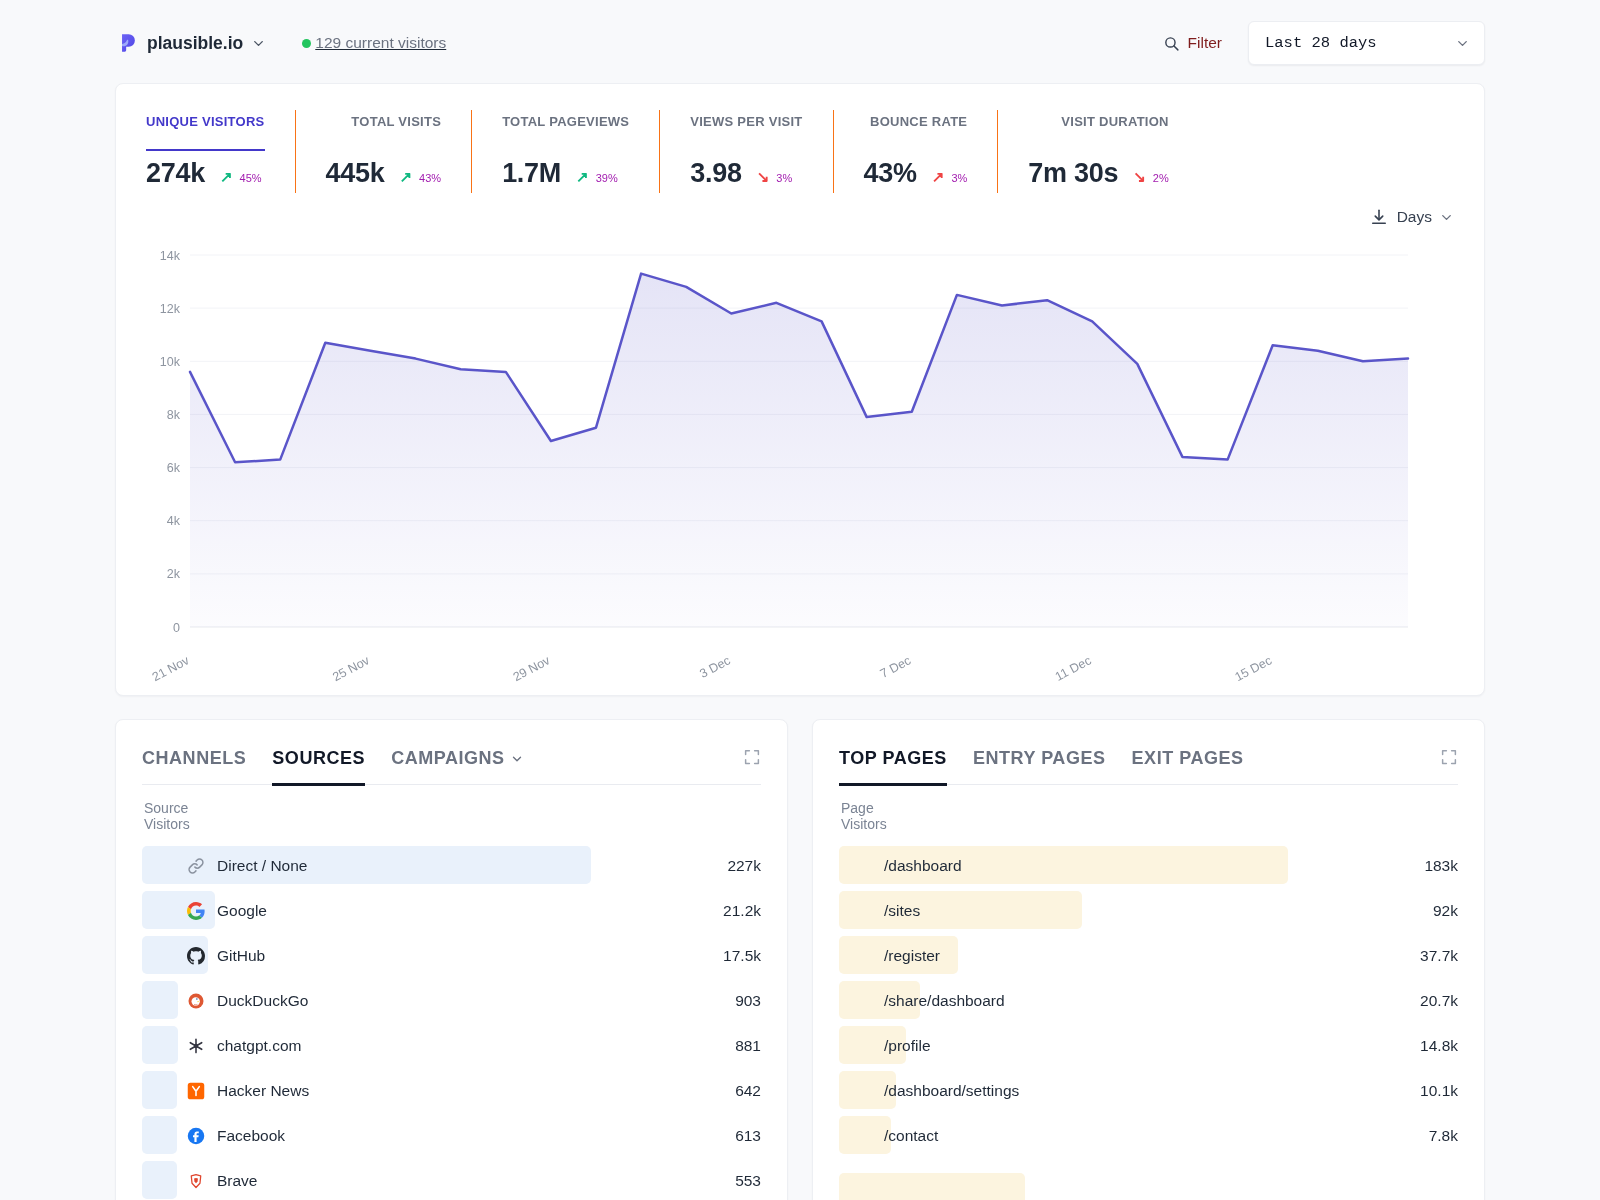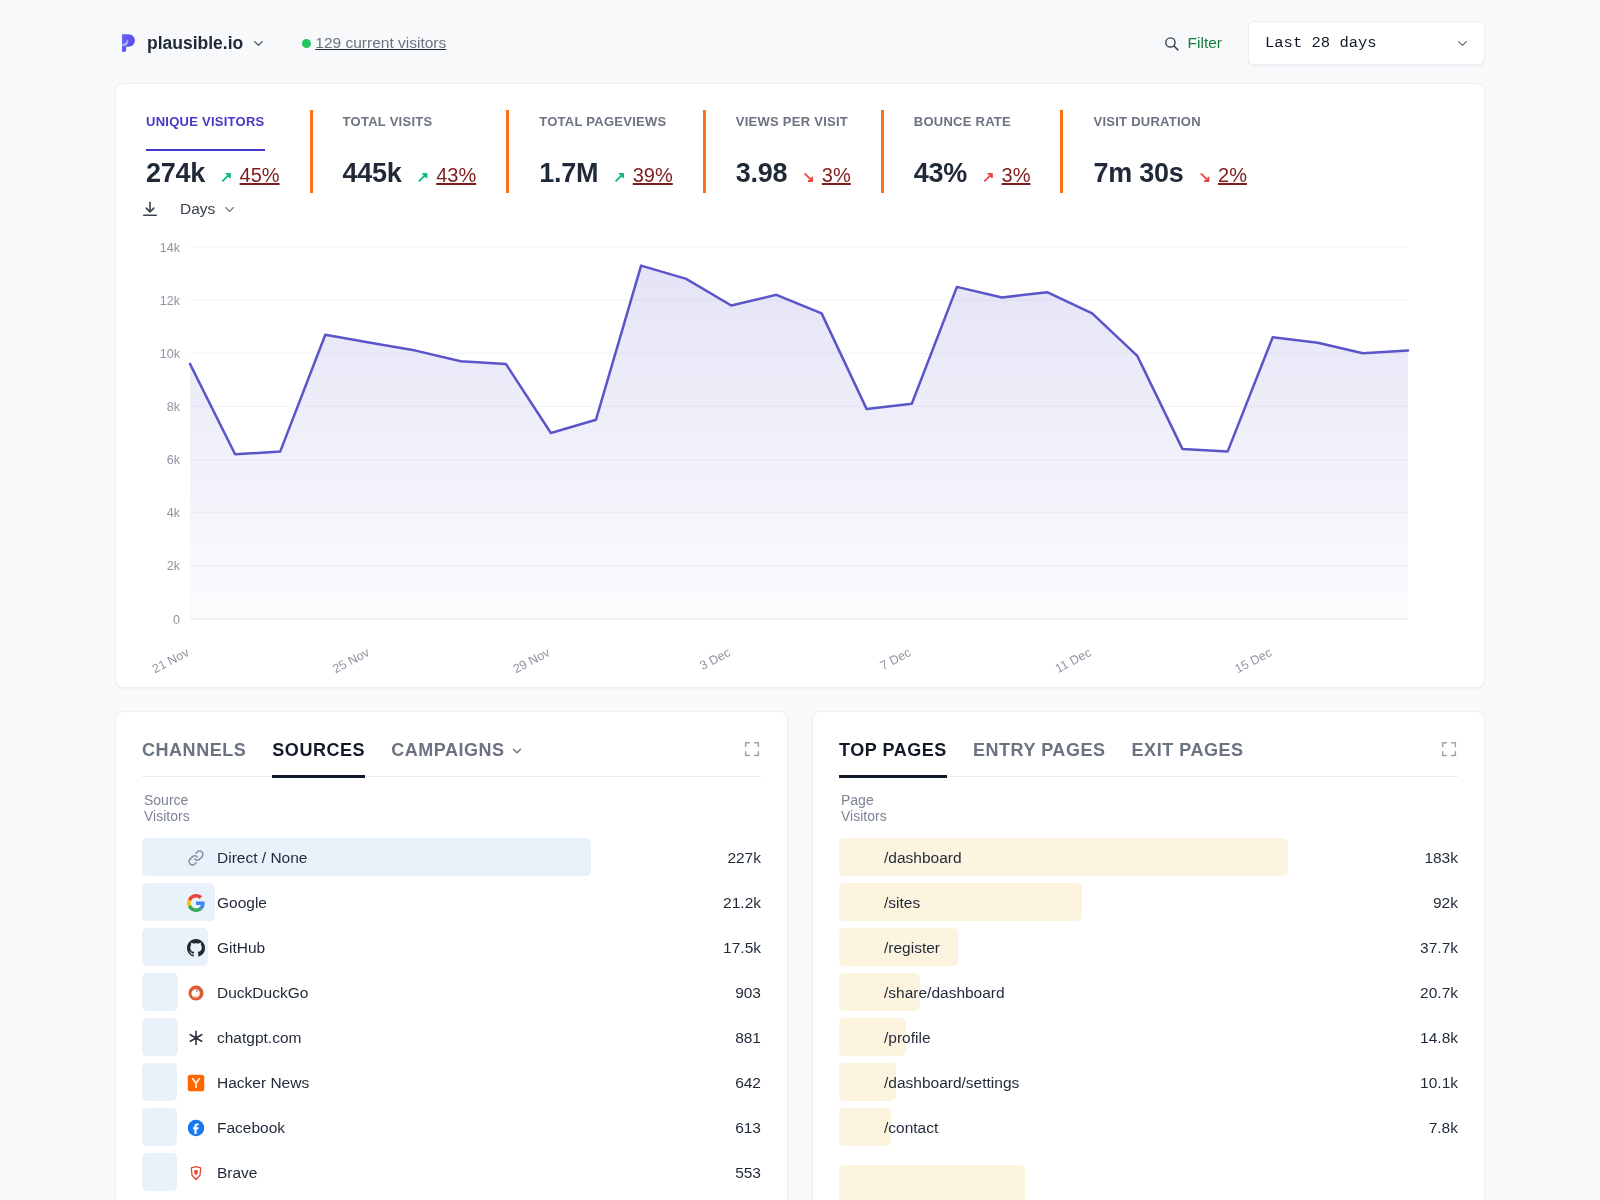--- a/index.html
+++ b/index.html
@@ -10,42 +10,42 @@
   .topbar { display:flex; align-items:center; justify-content:space-between; padding:21px 115px 18px 117px; }
   .topbar-left { display:flex; align-items:center; gap:14px; }
   .site-picker { display:flex; align-items:center; gap:8px; cursor:pointer; }
   .logo { width:22px; height:22px; display:inline-block; }
   .site-name { font-size:17.5px; font-weight:700; color:#1f2937; }
   .chev { width:15px; height:15px; display:inline-block; }
   .live { display:flex; align-items:center; gap:4px; margin-left:22px;text-decoration:underline; }
   .live-dot { width:9px; height:9px; border-radius:50%; background:#22c55e; display:inline-block; }
   .live-text { font-size:15.5px; color:#6b7280; }
   .topbar-right { display:flex; align-items:center; gap:26px; }
-  .filter-btn { display:flex; align-items:center; gap:8px; background:none; border:none; font-family:inherit; font-size:15.5px; color:#15803d; cursor:pointer; }
+  .filter-btn { display:flex; align-items:center; gap:8px; background:none; border:none; font-family:inherit; font-size:15.5px; color:#7f1d1d; cursor:pointer; }
   .date-select { display:flex; align-items:center; justify-content:space-between; width:237px; height:44px; background:#fff; border:1px solid #eceef2; border-radius:6px; box-shadow:0 1px 2px rgba(16,24,40,.06); padding:0 14px 0 16px; font-family:Liberation Mono, monospace; font-size:15.5px; font-weight:500; color:#111827; cursor:pointer; }
 
   
   .card { background:#fff; border:1px solid #edeff3; border-radius:8px; box-shadow:0 1px 2px rgba(16,24,40,.04); }
   .main-card { margin:0 115px; padding:26px 24px 6px 24px; }
 
   
   .stats { display:flex; align-items:stretch; }
   .stat { padding:2px 30px 4px 6px; cursor:pointer; }
-  .stat + .stat { border-left:3px solid #f97316; padding-left:30px; }
+  .stat + .stat { border-left:1px solid #f97316; padding-left:30px;text-align:right; }
   .stat-label { font-size:13px; font-weight:700; letter-spacing:.02em; color:#6b7280; display:inline-block; padding-bottom:20px; border-bottom:2px solid transparent; white-space:nowrap; }
   .stat.active .stat-label { color:#4338CA; border-bottom-color:#4338CA; }
   .stat-value-row { display:flex; align-items:baseline; gap:7px; margin-top:7px; }
   .stat-value { font-size:27px; font-weight:700; color:#1f2937; letter-spacing:-.01em; white-space:nowrap; }
   .stat-arrow { font-size:15px; font-weight:700; margin-left:8px; }
   .stat-arrow.good { color:#10b981; }
   .stat-arrow.bad { color:#ef4444; }
-  .stat-change { font-size:20px; color:#7f1d1d;text-decoration:underline; }
+  .stat-change { font-size:11px; color:#a21caf; }
 
   
-  .chart-controls { display:flex; align-items:center; gap:20px; margin:6px 6px 0 0; }
+  .chart-controls { display:flex; justify-content:flex-end; align-items:center; gap:8px; margin:14px 6px 0 0; }
   .icon-btn { background:none; border:none; cursor:pointer; display:flex; align-items:center; color:#374151; }
   .interval-btn { display:flex; align-items:center; gap:7px; background:none; border:none; font-family:inherit; font-size:15.5px; color:#374151; cursor:pointer; }
 
   #chart svg { display:block; }
   .ytick, .xtick { font-size:12.5px; fill:#8e95a0; font-family:"Liberation Sans", sans-serif; }
 
   
   .bottom { display:flex; gap:24px; margin:23px 115px 0 115px; }
   .panel { flex:1; height:540px; padding:24px 26px; overflow:hidden; }
   .tabs-row { display:flex; align-items:center; border-bottom:1px solid #e9ebf0; }

